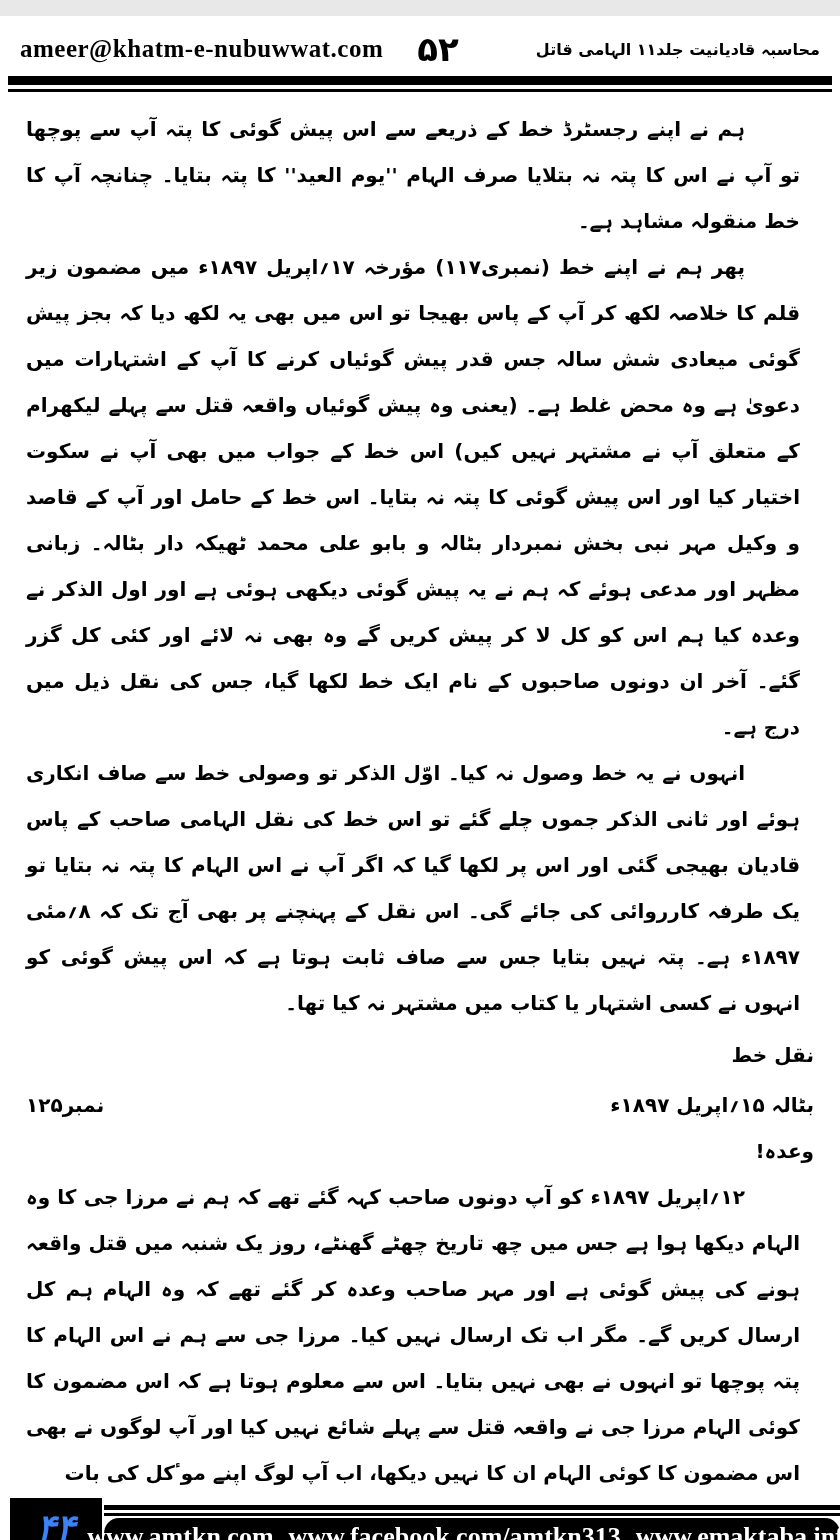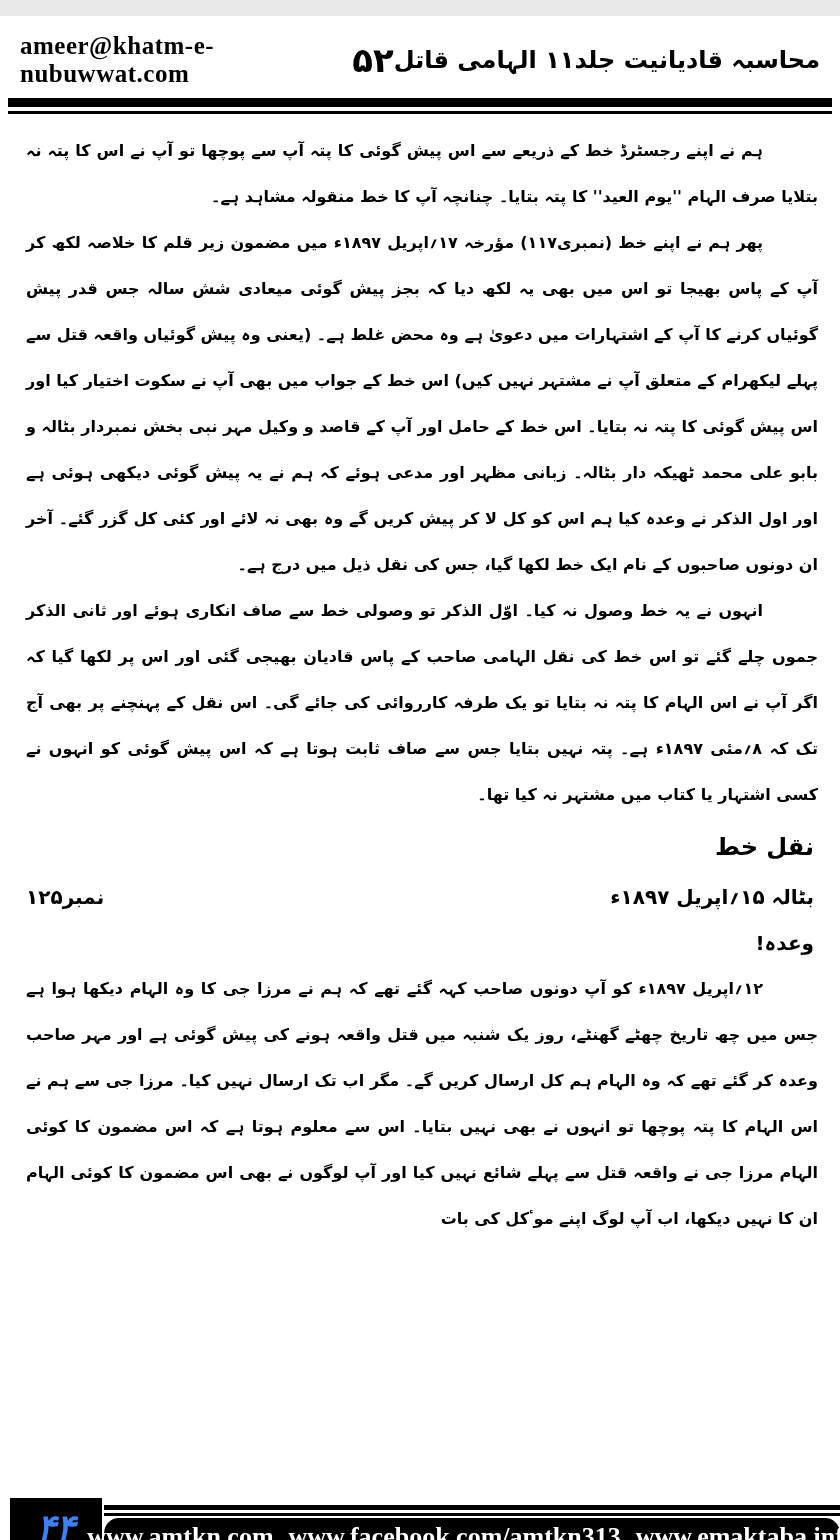--- a/index.html
+++ b/index.html
@@ -32,40 +32,40 @@
   }
   .page-number-top {
     font-size: 34px;
     font-weight: bold;
     direction: rtl;
     line-height: 1;
   }
   .book-title {
     direction: rtl;
     font-weight: bold;
-    font-size: 24px;
+    font-size: 16px;
     white-space: nowrap;
   }
   .header-rule-thick { height: 9px; background: #000; margin: 6px 8px 0 8px; }
   .header-rule-thin  { height: 3px; background: #000; margin: 4px 8px 0 8px; }
 
   
   .body-text {
     direction: rtl;
-    padding: 14px 22px 0 26px;
-    font-size: 16px;
+    padding: 14px 40px 0 26px;
+    font-size: 20px;
     font-weight: bold;
     line-height: 46px;
     text-align: justify;
   }
   .body-text p { margin: 0; text-indent: 55px; }
   .section-heading {
     direction: rtl;
     text-align: right;
-    font-size: 24px;
+    font-size: 20px;
     font-weight: bold;
     padding: 4px 26px 2px 26px;
     line-height: 50px;
   }
   .letter-row {
     direction: rtl;
     display: flex;
     justify-content: space-between;
     align-items: baseline;
     padding: 0 26px;

